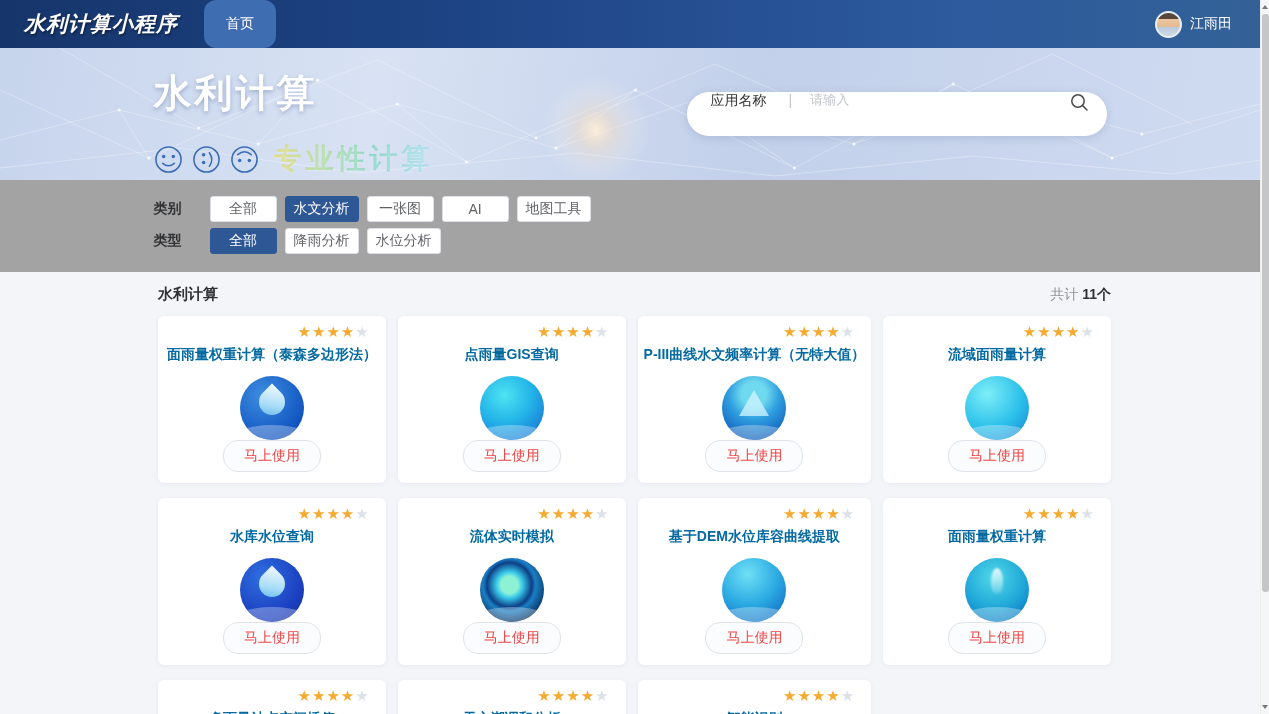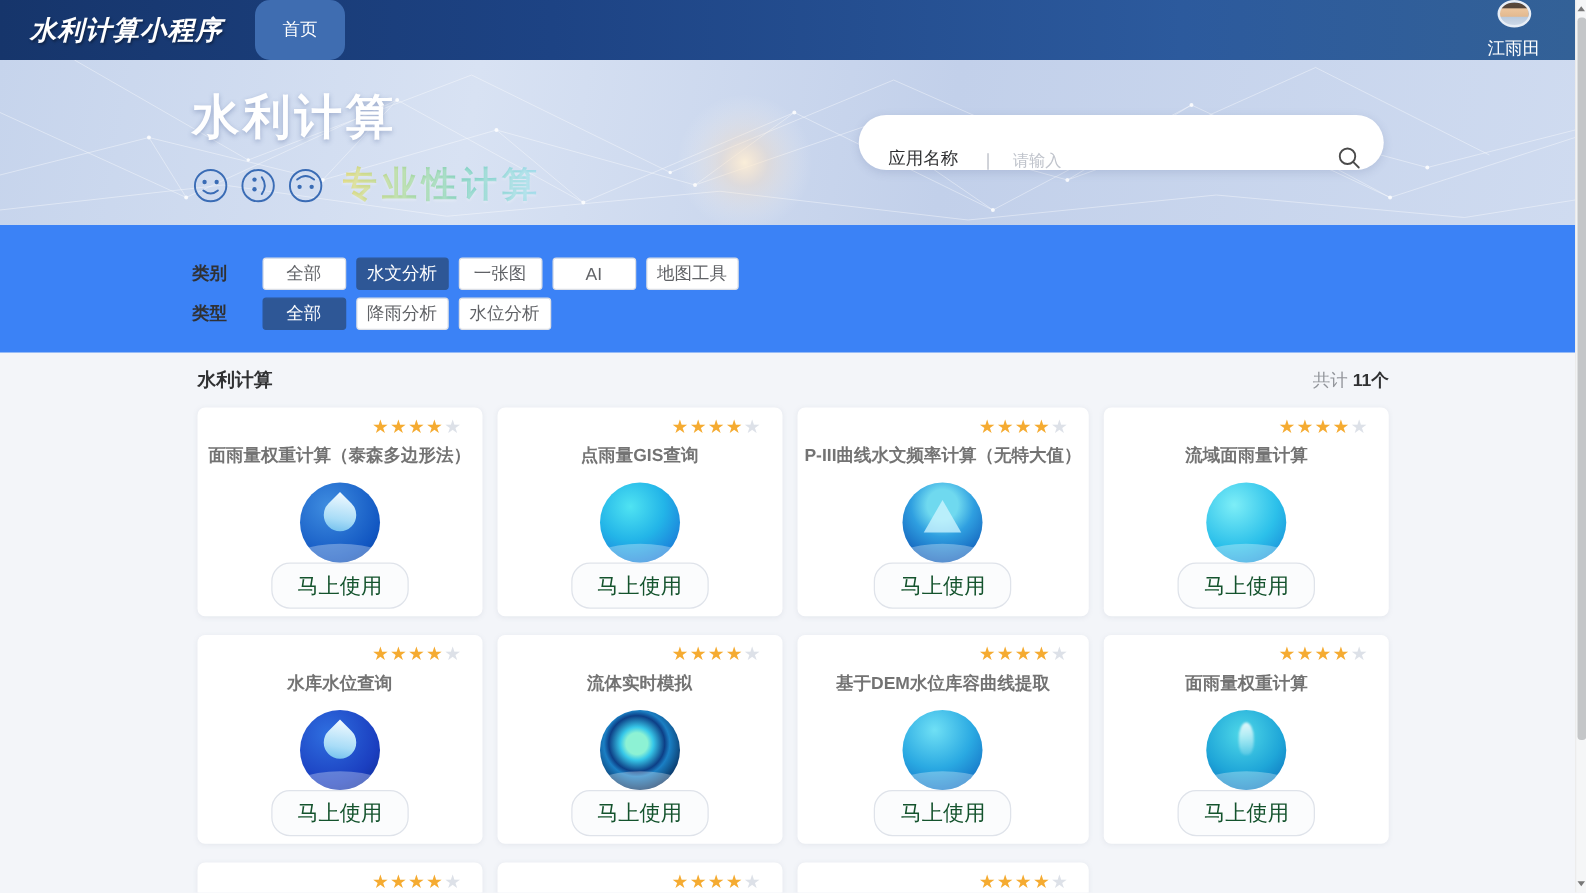--- a/index.html
+++ b/index.html
@@ -6,50 +6,50 @@
   html,body { width:1269px; height:714px; overflow:hidden; }
   body { font-family:"Liberation Sans","DejaVu Sans",sans-serif; background:#f3f5f9; position:relative; }
 
   
   .navbar { height:48px; width:1260px; background:linear-gradient(90deg,#16356b 0%,#1d4384 35%,#2c5a9d 75%,#336197 100%);
     display:flex; align-items:stretch; }
   .logo { color:#fff; font-size:21px; font-weight:bold; font-style:italic; letter-spacing:1px;
     display:flex; align-items:center; padding:0 26px 0 24px; text-shadow:1px 2px 2px rgba(0,0,0,.35); }
   .nav-tab { background:#3f6db1; color:#fff; font-size:14px; display:flex; align-items:center; padding:0 22px; cursor:pointer;border-radius:12px; }
   .nav-spacer { flex:1; }
-  .user-box { display:flex; align-items:center; gap:8px; padding-right:28px;flex-direction:column; }
+  .user-box { display:flex; align-items:center; gap:8px; padding-right:28px; }
   .avatar { width:27px; height:27px; border-radius:50%; border:2px solid #e8eef6; overflow:hidden;
     background:linear-gradient(180deg,#5a4a3c 0%,#55453a 26%,#ecc69e 27%,#e3b98f 62%,#b9c9dc 63%,#cdd9e8 100%); }
   .user-name { color:#fff; font-size:14px; }
 
   
   .hero { height:132px; width:1260px; position:relative;
     background:linear-gradient(100deg,#c6d4ec 0%,#d8e2f3 30%,#c2d0ea 60%,#cfdbf0 100%); overflow:hidden; }
   .plexus { position:absolute; inset:0; width:100%; height:100%; }
   .hero-inner { position:relative; width:953px; margin:0 auto; height:100%;
     display:flex; justify-content:space-between; align-items:flex-start; }
   .hero-left { padding-top:20px; }
   .hero-title { color:#fff; font-size:38px; font-weight:bold; letter-spacing:3px;
     text-shadow:0 2px 4px rgba(90,110,160,.45); }
-  .hero-sub-row { display:flex; align-items:center; gap:9px; margin-top:10px; }
+  .hero-sub-row { display:flex; align-items:center; gap:9px; margin-top:21px; }
   .smiley { width:29px; height:29px; }
   .hero-subtitle { font-size:28px; font-weight:bold; letter-spacing:4px; margin-left:6px;
     background:linear-gradient(90deg,#ddd87e 0%,#a9d8a0 32%,#83d2c4 62%,#a4dcee 100%);
     -webkit-background-clip:text; background-clip:text; color:transparent;
     text-shadow:0 1px 2px rgba(255,255,255,.25); }
   .search-pill { align-self:center; width:420px; height:44px; background:#fff; border-radius:22px;
-    box-shadow:0 2px 8px rgba(70,90,140,.18); display:flex; align-items:flex-end; padding:0 18px 0 24px; }
+    box-shadow:0 2px 8px rgba(70,90,140,.18); display:flex; align-items:flex-start; padding:0 18px 0 24px; }
   .search-label { font-size:14px; color:#303133; white-space:nowrap; }
   .search-sep { color:#c0c4cc; margin:0 18px 0 22px; font-size:14px; }
   .search-input { flex:1; border:none; outline:none; font-size:13px; color:#303133; background:transparent; }
   .search-input::placeholder { color:#c0c4cc; }
   .search-icon { width:20px; height:20px; flex:none; cursor:pointer; }
 
   
-  .filter-section { background:#3b82f6; width:1260px; padding:20px 0 12px; }
+  .filter-section { background:#a3a3a3; width:1260px; padding:10px 0 12px; }
   .filter-inner { width:953px; margin:0 auto; }
   .filter-row { display:flex; align-items:center; margin:6px 0; }
   .filter-label { width:56px; font-size:14px; color:#303133; font-weight:bold; }
   .chip { min-width:67px; height:26px; display:inline-flex; align-items:center; justify-content:center;
     font-size:14px; color:#606266; background:#fff; border:1px solid #dcdfe6; border-radius:3px;
     margin-right:8px; padding:0 8px; cursor:pointer;text-align:center; }
   .chip.selected { background:#2e5796; border-color:#2e5796; color:#fff; }
 
   
   .main { width:953px; margin:0 auto; padding-top:13px; }
@@ -57,41 +57,41 @@
   .section-title { font-size:15px; font-weight:bold; color:#303133; }
   .section-count { font-size:14px; color:#909399; }
   .section-count .cnt { color:#303133; font-weight:bold; }
 
   .grid { display:grid; grid-template-columns:repeat(4,1fr); gap:15px 12px; }
   .card { background:#fff; border-radius:6px; height:167px; box-shadow:0 1px 4px rgba(120,130,150,.10);
     display:flex; flex-direction:column; align-items:center; padding:8px 6px 14px; cursor:pointer; }
   .stars { align-self:flex-end; padding-right:10px; font-size:15px; letter-spacing:1px; line-height:1; }
   .star { color:#f5ab31; }
   .star.empty { color:#dde1e8; }
-  .card-title { margin-top:7px; font-size:14px; font-weight:bold; color:#737373; white-space:nowrap; }
+  .card-title { margin-top:7px; font-size:14px; font-weight:bold; color:#0369a1; white-space:nowrap; }
   .app-icon { width:64px; height:64px; border-radius:50%; margin:12px auto 0; position:relative; overflow:hidden; flex:none; }
   .app-icon::after { content:''; position:absolute; left:-22%; right:-22%; bottom:-34%; height:58%;
     background:rgba(255,255,255,.30); border-radius:50%; }
   .app-icon.drop::before { content:''; position:absolute; width:26px; height:26px; left:19px; top:13px;
     background:linear-gradient(145deg,#f2faff,#a8dcf7 60%,#5fb6ea); border-radius:0 50% 50% 50%;
     transform:rotate(45deg); }
   .icon-1 { background:radial-gradient(circle at 35% 30%,#3f8de0,#1257c2 70%,#0b3f9b); }
   .icon-2 { background:radial-gradient(circle at 38% 30%,#4fe3f2,#23b5e8 45%,#1a78d8 85%); }
   .icon-3 { background:radial-gradient(circle at 50% 28%,#6fd9ef 0 22%,#2f9fe0 45%,#0d54b4 90%); }
   .icon-3::before { content:''; position:absolute; left:17px; top:14px; width:0; height:0;
     border-left:15px solid transparent; border-right:15px solid transparent; border-bottom:26px solid rgba(210,245,255,.75); }
   .icon-4 { background:radial-gradient(circle at 35% 28%,#7deef7,#2cc0ea 55%,#1586d6 95%); }
   .icon-5 { background:radial-gradient(circle at 35% 30%,#2f6fe0,#1b3fc0 65%,#0c2a8e); }
   .icon-6 { background:radial-gradient(circle at 46% 42%,#8df2d4 0 17%,#37c8e9 26%,#0d3f86 44%,#1a7fc4 52%,#082b58 78%); }
   .icon-7 { background:radial-gradient(circle at 40% 25%,#6fe0f5,#2aa9e2 50%,#0e63be 95%); }
   .icon-8 { background:radial-gradient(circle at 45% 30%,#4fd8e8,#1fa6d8 55%,#0b6dbb 95%); }
   .icon-8::before { content:''; position:absolute; left:26px; top:10px; width:12px; height:26px;
     background:linear-gradient(180deg,rgba(255,255,255,.85),rgba(255,255,255,.15)); border-radius:50% 50% 40% 40%; filter:blur(1px); }
   .use-btn { margin-top:auto; background:#fbfcfd; border:1px solid #dfe3ea; border-radius:15px;
-    color:#14532d; font-size:17px; padding:6px 20px; cursor:pointer; font-family:inherit;text-align:center; }
+    color:#ef4444; font-size:14px; padding:6px 20px; cursor:pointer; font-family:inherit;text-align:center; }
 
   
   .scrollbar { position:absolute; top:0; right:0; width:9px; height:714px; background:#f5f6f7; border-left:1px solid #ececec; }
   .sb-arrow { position:absolute; left:50%; transform:translateX(-50%); width:0; height:0;
     border-left:3px solid transparent; border-right:3px solid transparent; }
   .sb-up { top:5px; border-bottom:4px solid #777; }
   .sb-down { bottom:5px; border-top:4px solid #777; }
   .sb-thumb { position:absolute; left:1px; width:7px; top:14px; height:578px; background:#c4c6c8; border-radius:3px; }
 </style>
 </head>

